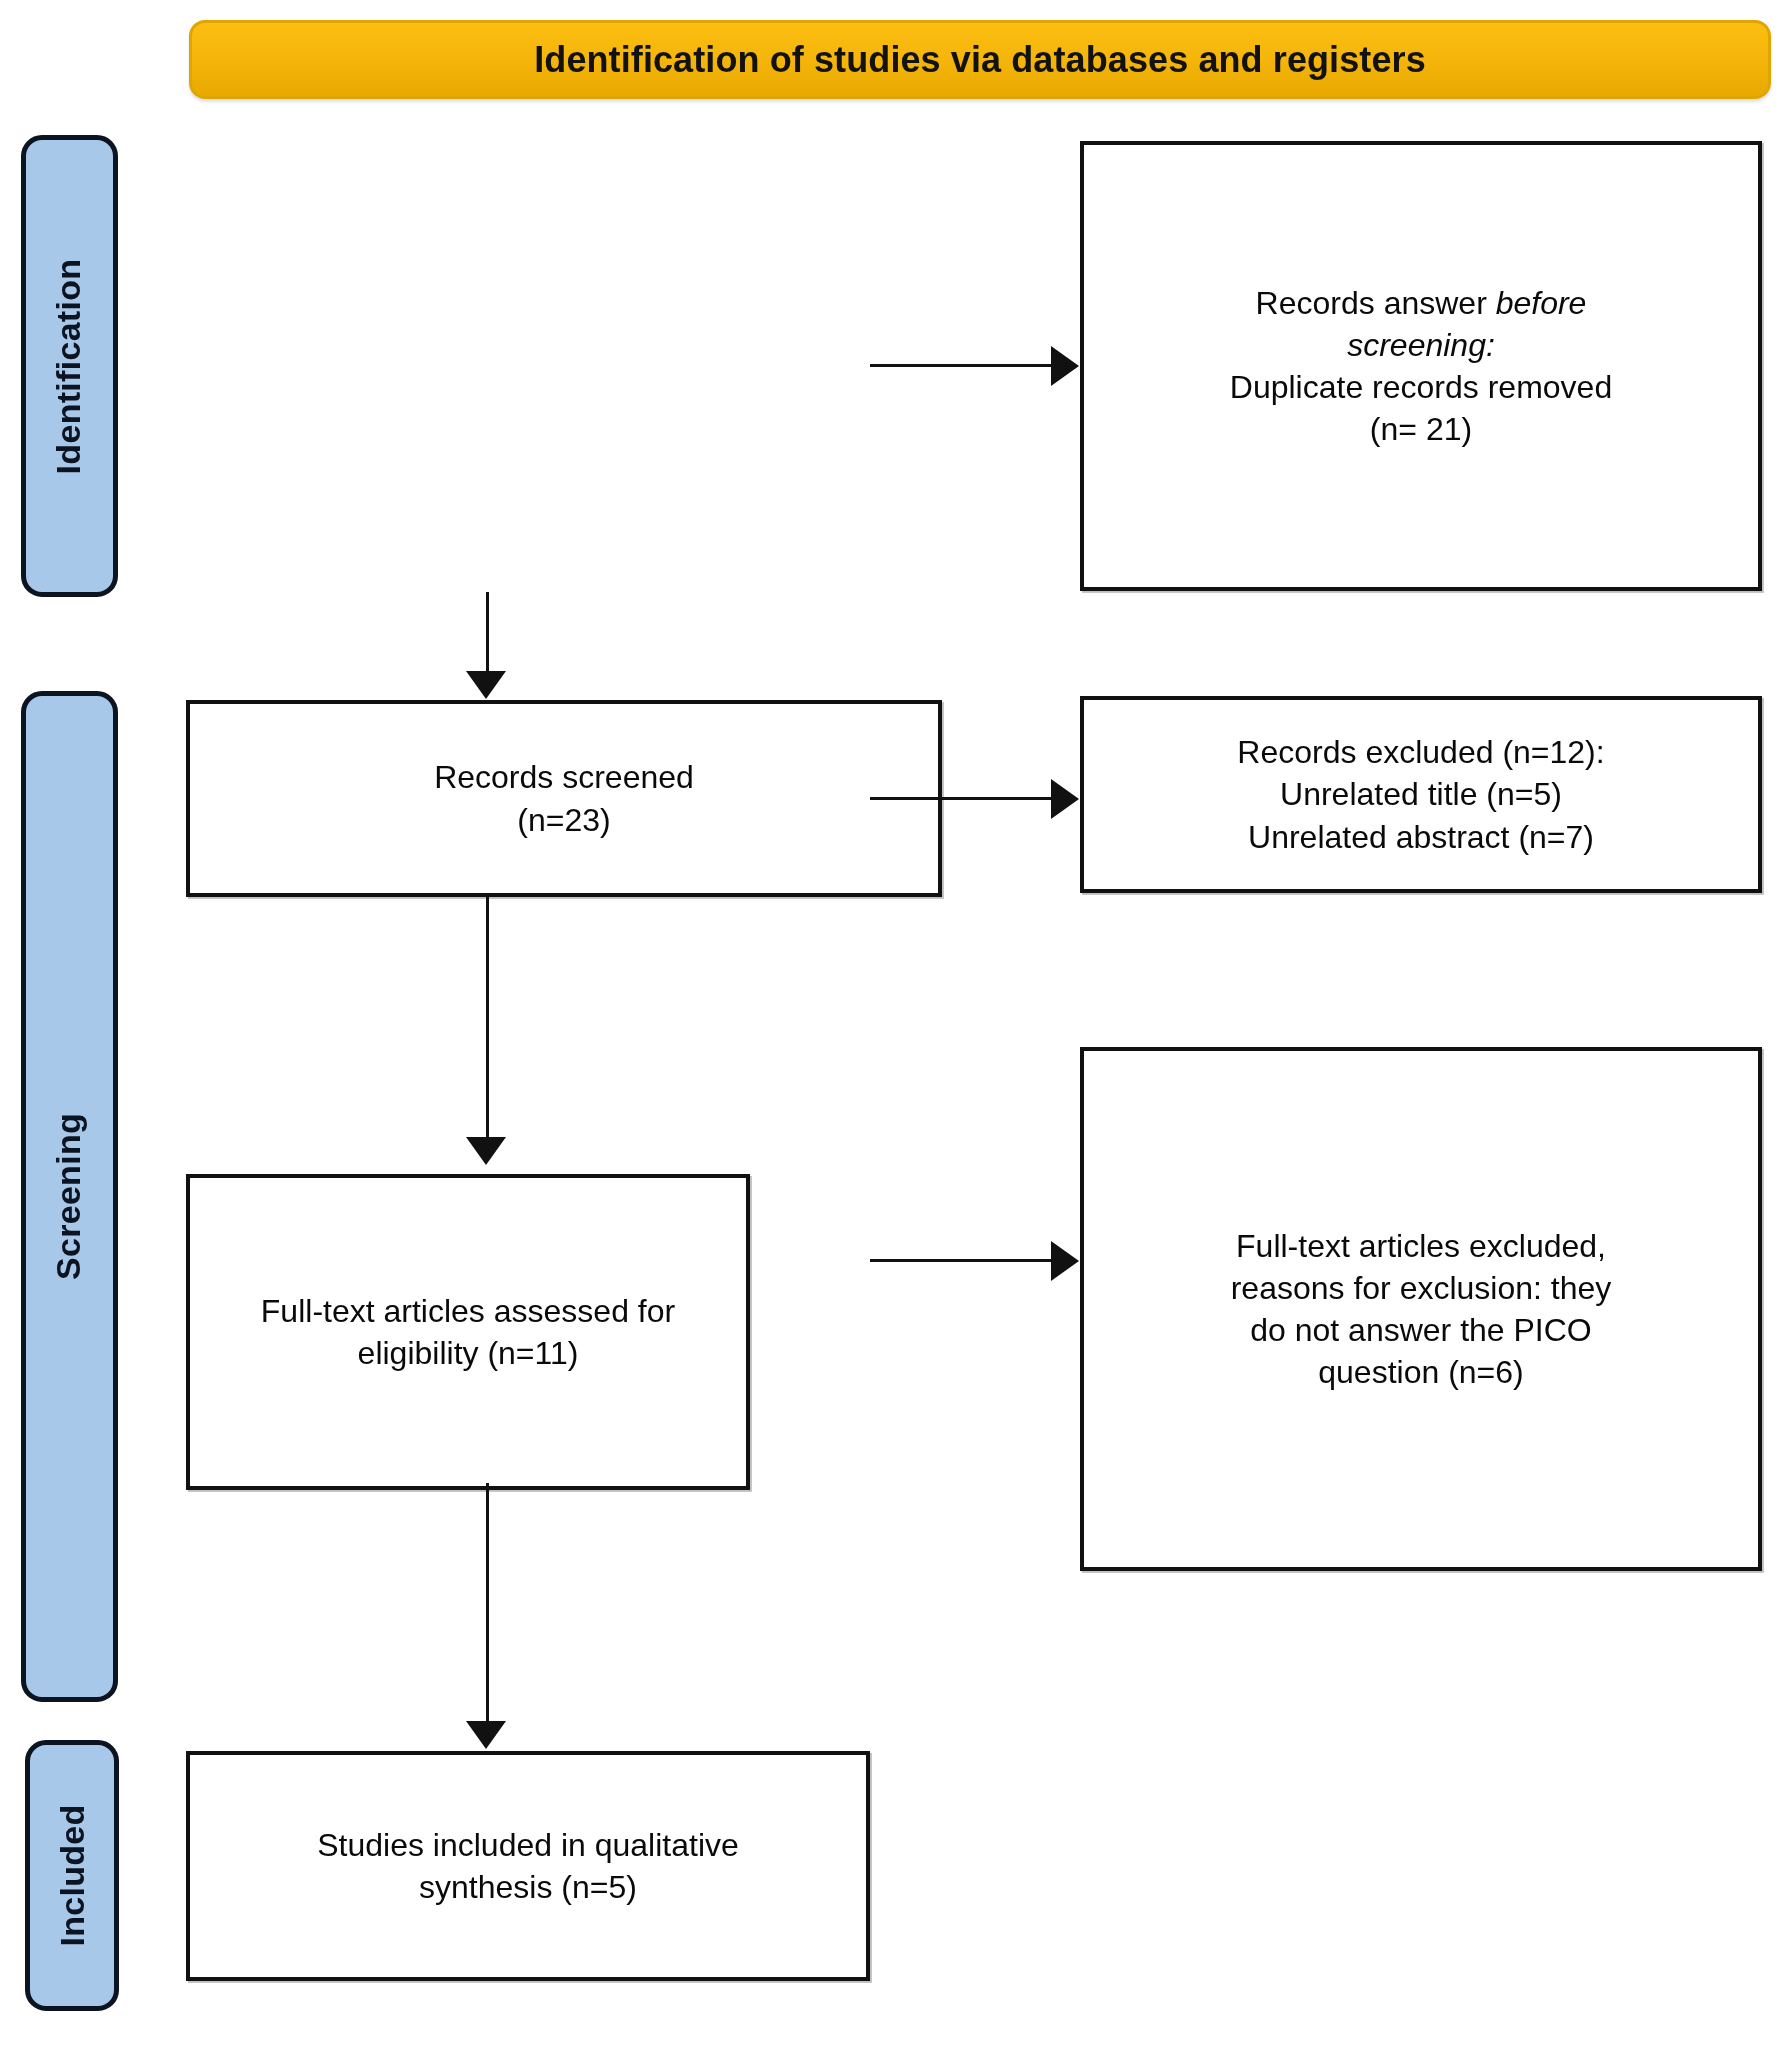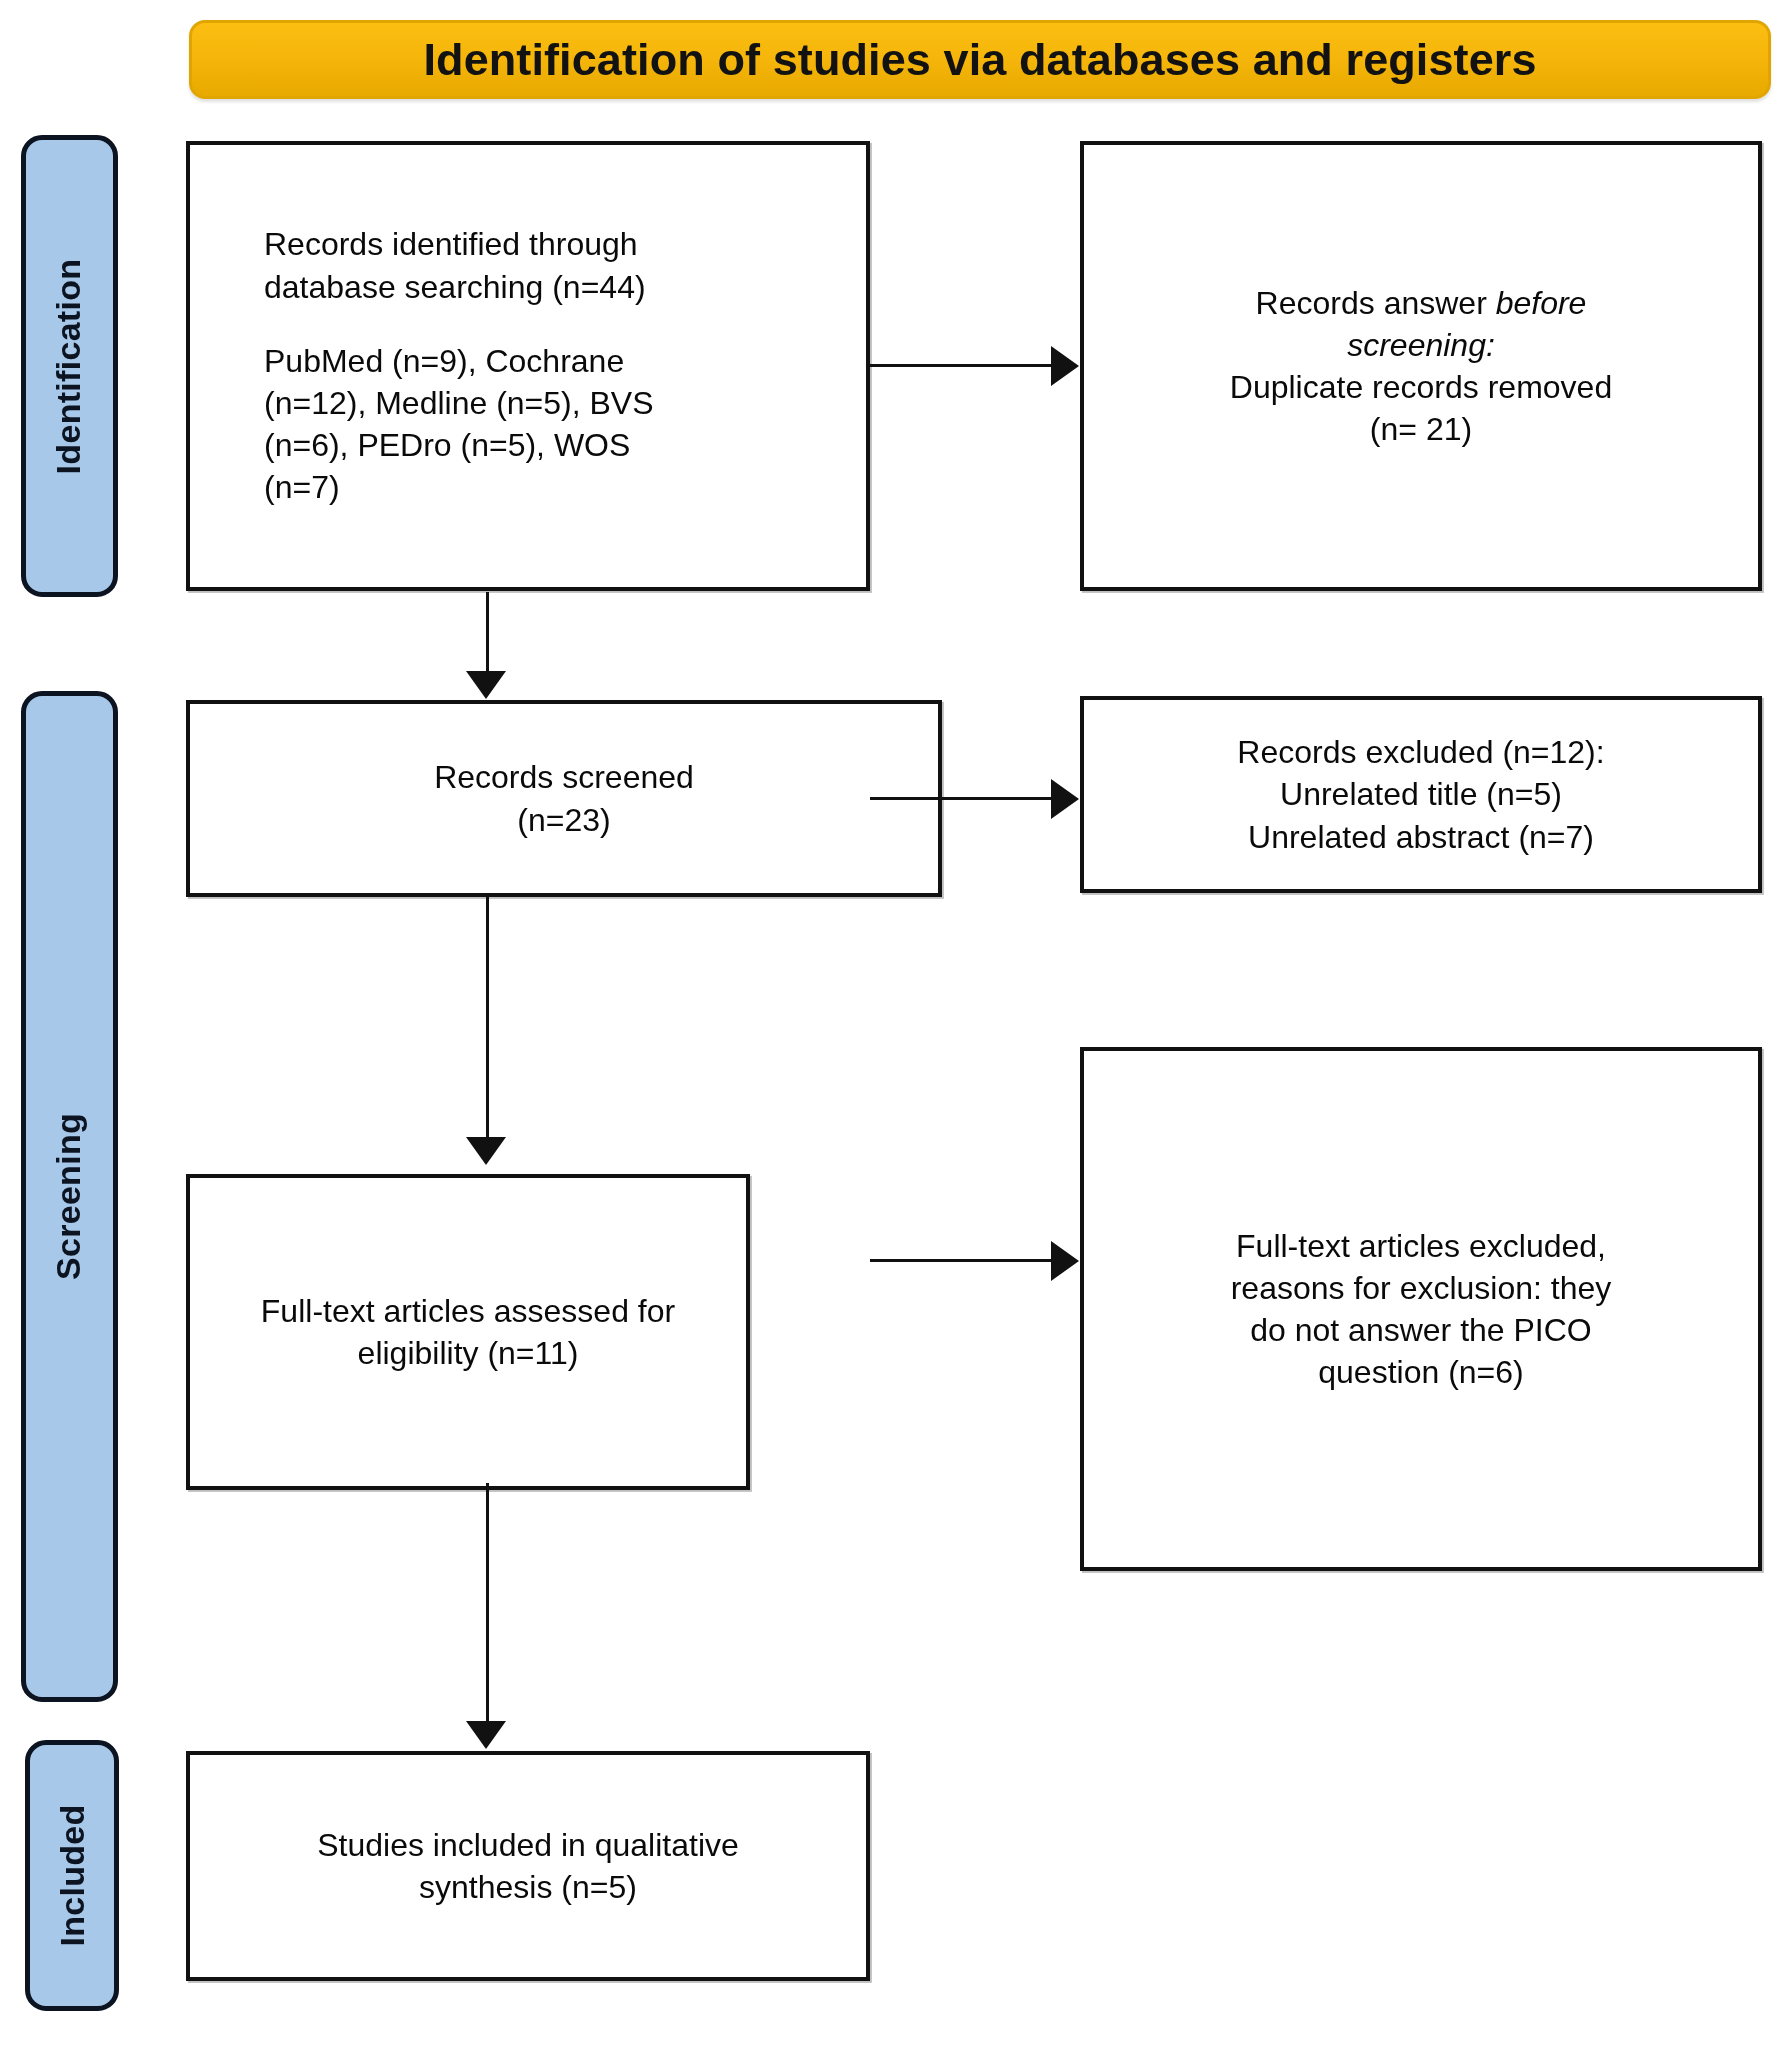--- a/index.html
+++ b/index.html
@@ -31,21 +31,21 @@
     background: linear-gradient(180deg, #FBBE11 0%, #F6B60B 45%, #E8A900 100%);
     border: 3.1px solid #E0A500;
     border-radius: 16px;
     box-sizing: border-box;
     display: flex;
     align-items: center;
     justify-content: center;
     box-shadow: 0 2.5px 3.1px rgba(0,0,0,0.12);
   }
   .banner-text {
-    font-size: 45px;
+    font-size: 36px;
     font-weight: bold;
     color: #121212;
     letter-spacing: 0.1px;
     text-align: center;
     line-height: 1.1;
   }
 
   
   .stage {
     position: absolute;
@@ -162,34 +162,20 @@
   <div class="stage" id="stage-identification">
     <span class="stage-label">Identification</span>
   </div>
   <div class="stage" id="stage-screening">
     <span class="stage-label">Screening</span>
   </div>
   <div class="stage" id="stage-included">
     <span class="stage-label">Included</span>
   </div>
 
-  <div class="box left" id="box-identified">
-    <div class="box-inner">
-      <div class="para">
-        <div>Records identified through</div>
-        <div>database searching (n=44)</div>
-      </div>
-      <div class="para">
-        <div>PubMed (n=9), Cochrane</div>
-        <div>(n=12), Medline (n=5), BVS</div>
-        <div>(n=6), PEDro (n=5), WOS</div>
-        <div>(n=7)</div>
-      </div>
-    </div>
-  </div>
 
   <div class="box center" id="box-removed">
     <div class="box-inner">
       <div><span>Records answer </span><span class="ital">before</span></div>
       <div class="ital">screening:</div>
       <div>Duplicate records removed</div>
       <div>(n= 21)</div>
     </div>
   </div>
 

